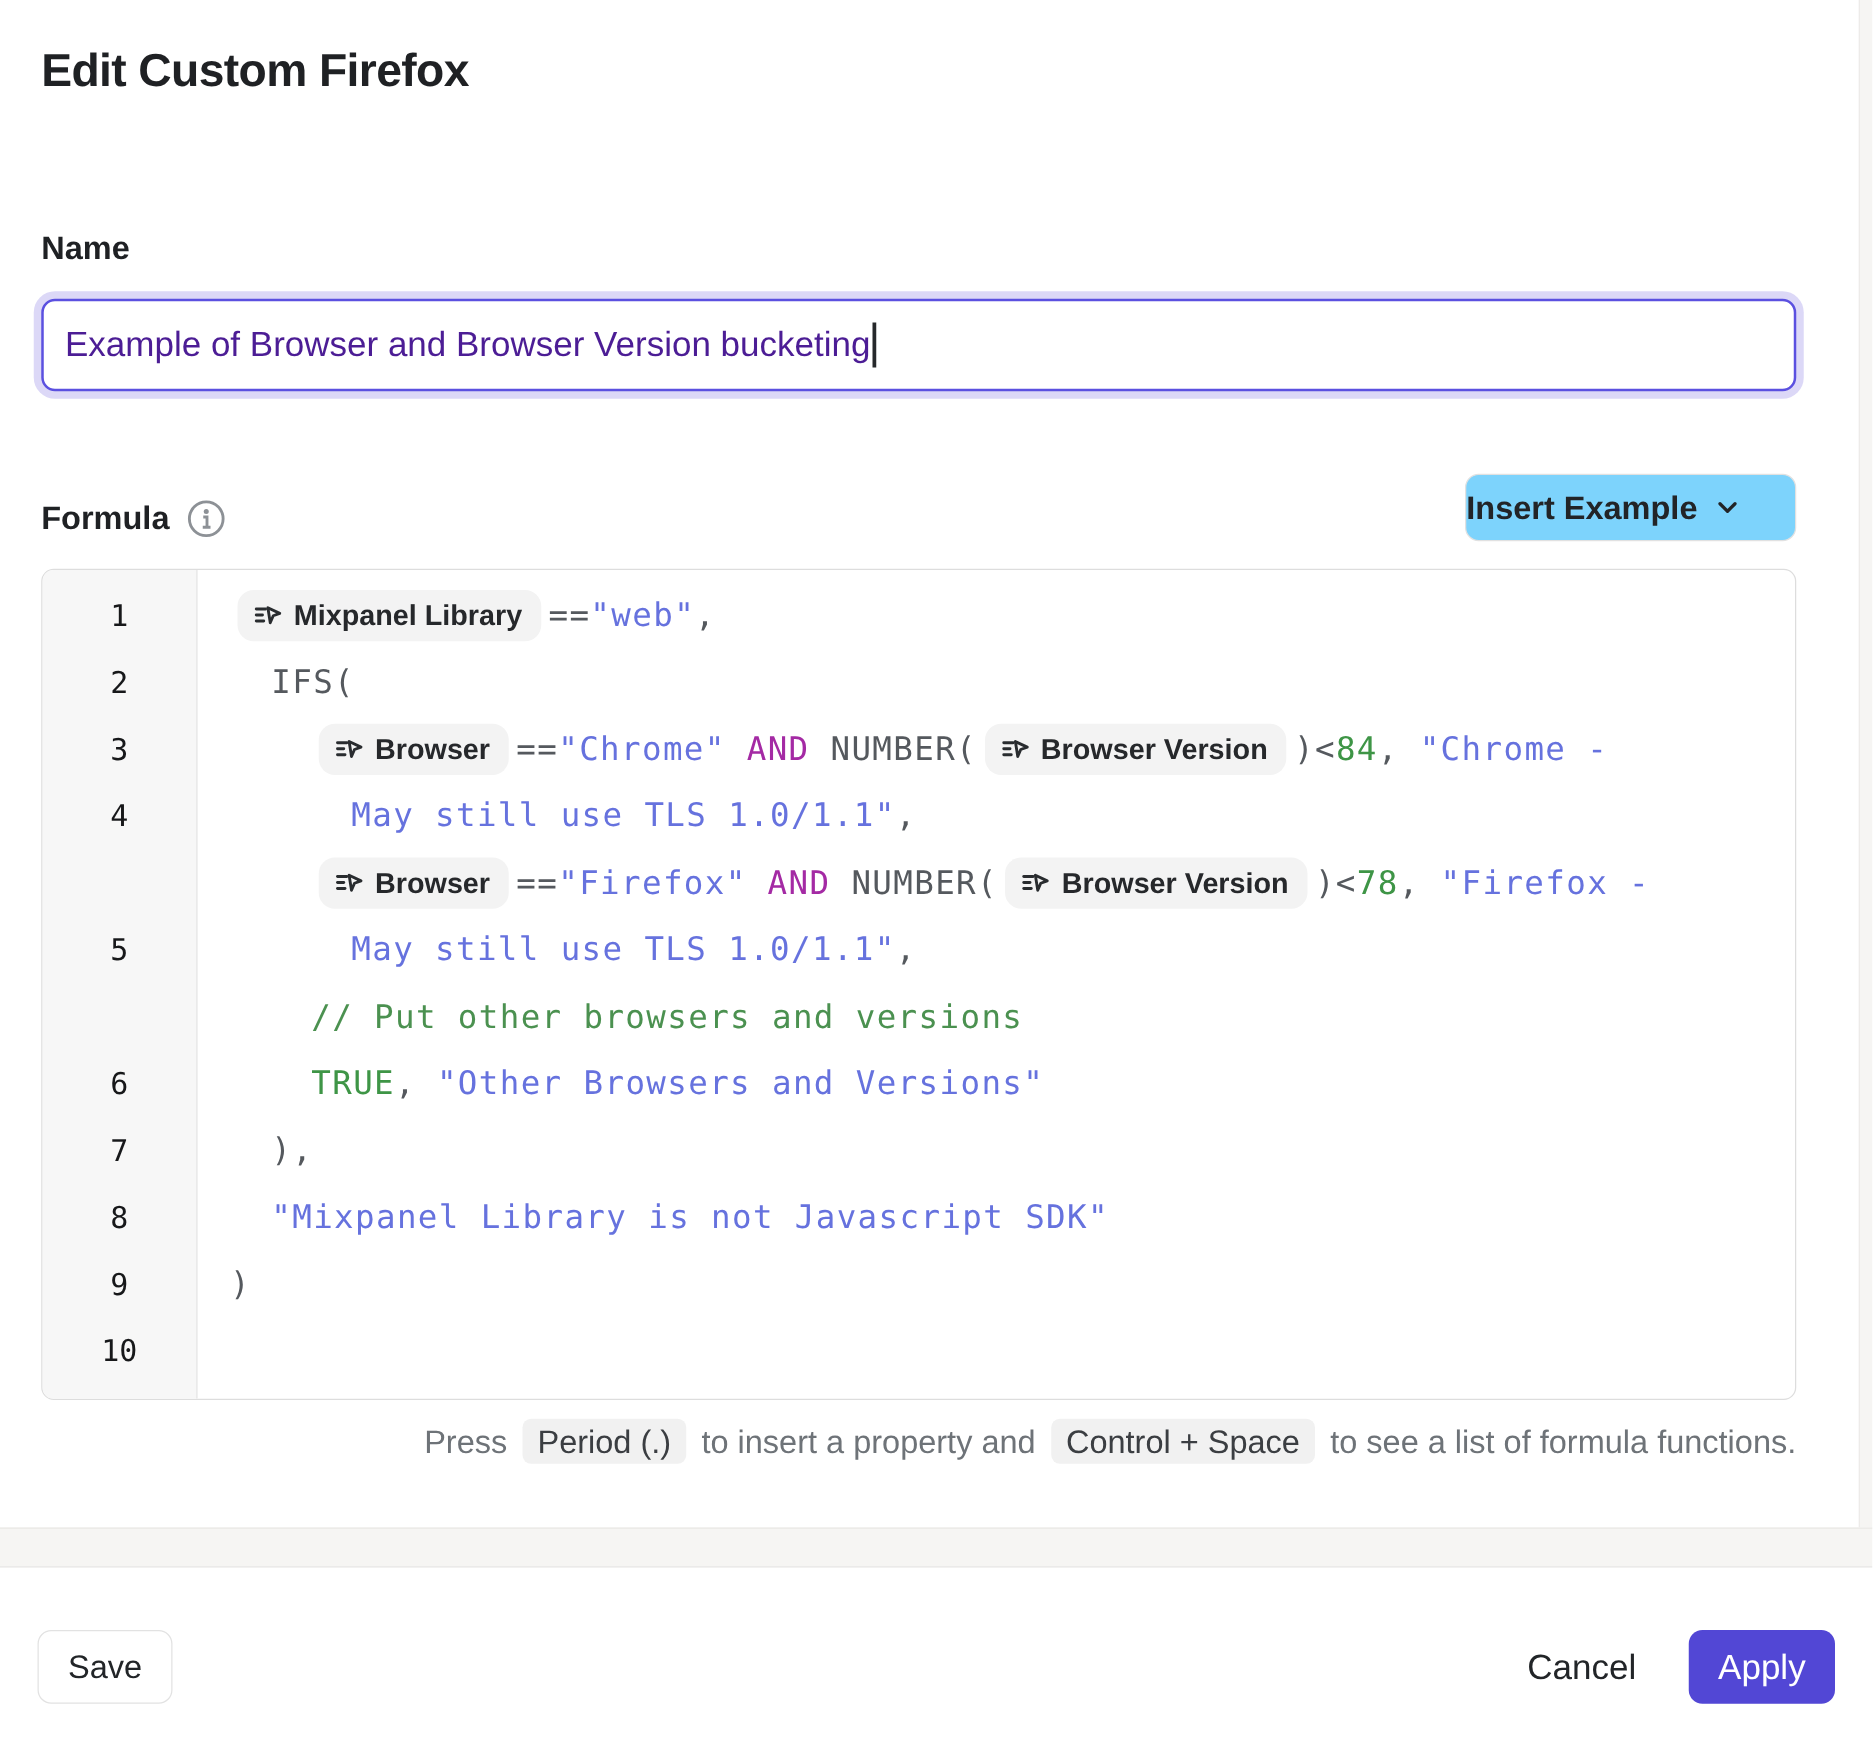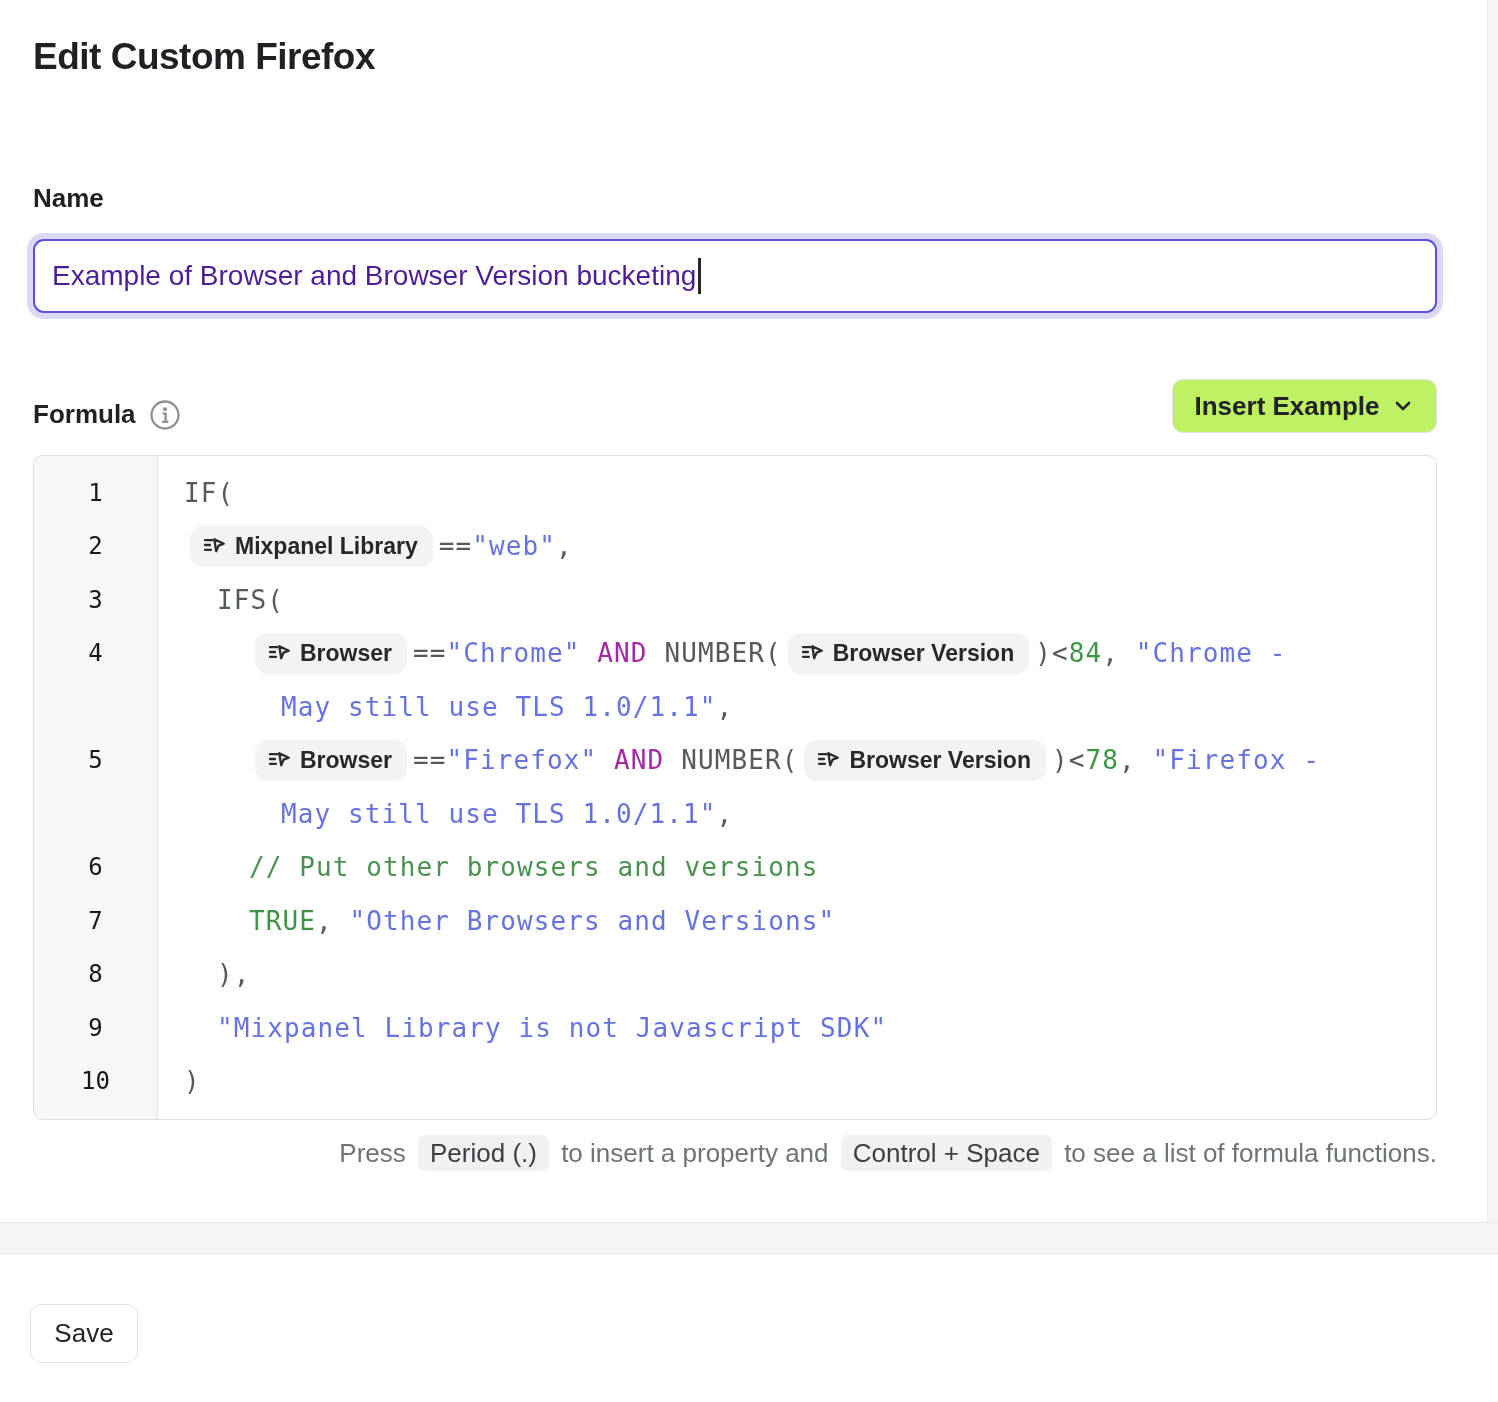--- a/index.html
+++ b/index.html
@@ -15,22 +15,22 @@
   .name-label { left:33px; top:183px; font-size:26px; font-weight:700; color:#1f2124; }
   .name-input { left:33px; top:239px; width:1404px; height:74px;
     border:2.5px solid var(--focus-border); border-radius:11px;
     box-shadow:0 0 0 6px var(--focus-halo); background:#fff;
     display:flex; align-items:center; padding:0 17px; font-size:28px; color:#4c1d95; cursor:text; }
   .caret { width:2.5px; height:36px; background:#26282b; margin-left:2px; }
 
   
   .formula-label { left:33px; top:399px; font-size:26px; font-weight:700; color:#1f2124; }
   .info-icon { left:147px; top:396px; width:36px; height:36px; cursor:pointer; }
-  .insert-btn { left:1172px; top:379px; width:265px; height:54px; background:#bef264;
-    border:1.5px solid #e1e1e1; border-radius:11px; display:flex; align-items:center; justify-content:center;
+  .insert-btn { left:1172px; top:379px; width:265px; height:54px; background:#7dd3fc;
+    border:1.5px solid #e1e1e1; border-radius:11px; display:flex; align-items:center; justify-content:flex-start;
     gap:13px; font-size:26px; font-weight:600; color:#222427; cursor:pointer; font-family:"Liberation Sans",sans-serif; }
 
   
   .editor { left:33px; top:455px; width:1404px; height:665px; border:1.5px solid #dddddd;
     border-radius:10px; background:#fff; display:flex; overflow:hidden; }
   .gutter { width:124px; background:#f7f7f7; border-right:1.5px solid #e6e6e6; padding-top:10px; flex:none; }
   .gutter .ln { height:53.5px; display:flex; align-items:center; justify-content:center;
     font-family:"DejaVu Sans Mono", monospace; font-size:24px; color:#17181a; }
   .codearea { flex:1; padding:10px 0 0 26px; font-family:"DejaVu Sans Mono", monospace;
     font-size:26px; letter-spacing:1.1px; }
@@ -102,21 +102,20 @@
       <div class="ln"></div>
       <div class="ln">5</div>
       <div class="ln"></div>
       <div class="ln">6</div>
       <div class="ln">7</div>
       <div class="ln">8</div>
       <div class="ln">9</div>
       <div class="ln">10</div>
     </div>
   <div class="codearea">
-      <div class="crow" style="padding-left: 0px;"><span class="tok plain">IF(</span></div>
       <div class="crow" style="padding-left: 0px;"><span class="chip"><span class="cicon"><svg width="24" height="24" viewBox="0 0 24 24" fill="none" stroke="#292c2f" stroke-width="2.3" stroke-linecap="round" stroke-linejoin="round">
               <line x1="3" y1="6.2" x2="10.5" y2="6.2"></line>
               <line x1="3" y1="11" x2="8" y2="11"></line>
               <line x1="3" y1="15.8" x2="9" y2="15.8"></line>
               <path d="M12.3 5.2 L21.8 9.7 L16.6 11.6 L14.2 17.2 Z"></path>
             </svg></span><span>Mixpanel Library</span></span><span class="tok plain">==</span><span class="tok string">"web"</span><span class="tok plain">,</span></div>
       <div class="crow" style="padding-left: 33px;"><span class="tok plain">IFS(</span></div>
       <div class="crow" style="padding-left: 65px;"><span class="chip"><span class="cicon"><svg width="24" height="24" viewBox="0 0 24 24" fill="none" stroke="#292c2f" stroke-width="2.3" stroke-linecap="round" stroke-linejoin="round">
               <line x1="3" y1="6.2" x2="10.5" y2="6.2"></line>
               <line x1="3" y1="11" x2="8" y2="11"></line>
@@ -149,13 +148,17 @@
     </div>
 </div>
 
 <div class="abs hint"><span>Press </span><span class="kbd">Period (.)</span><span> to insert a property and </span><span class="kbd">Control + Space</span><span> to see a list of formula functions.</span></div>
 
 <div class="abs right-strip"></div>
 <div class="abs band"></div>
 
 <div class="abs footer">
   <button class="save-btn">Save</button>
+  <div class="footer-right">
+    <button class="cancel-btn">Cancel</button>
+    <button class="apply-btn">Apply</button>
+  </div>
 </div>
 
 </body></html>

